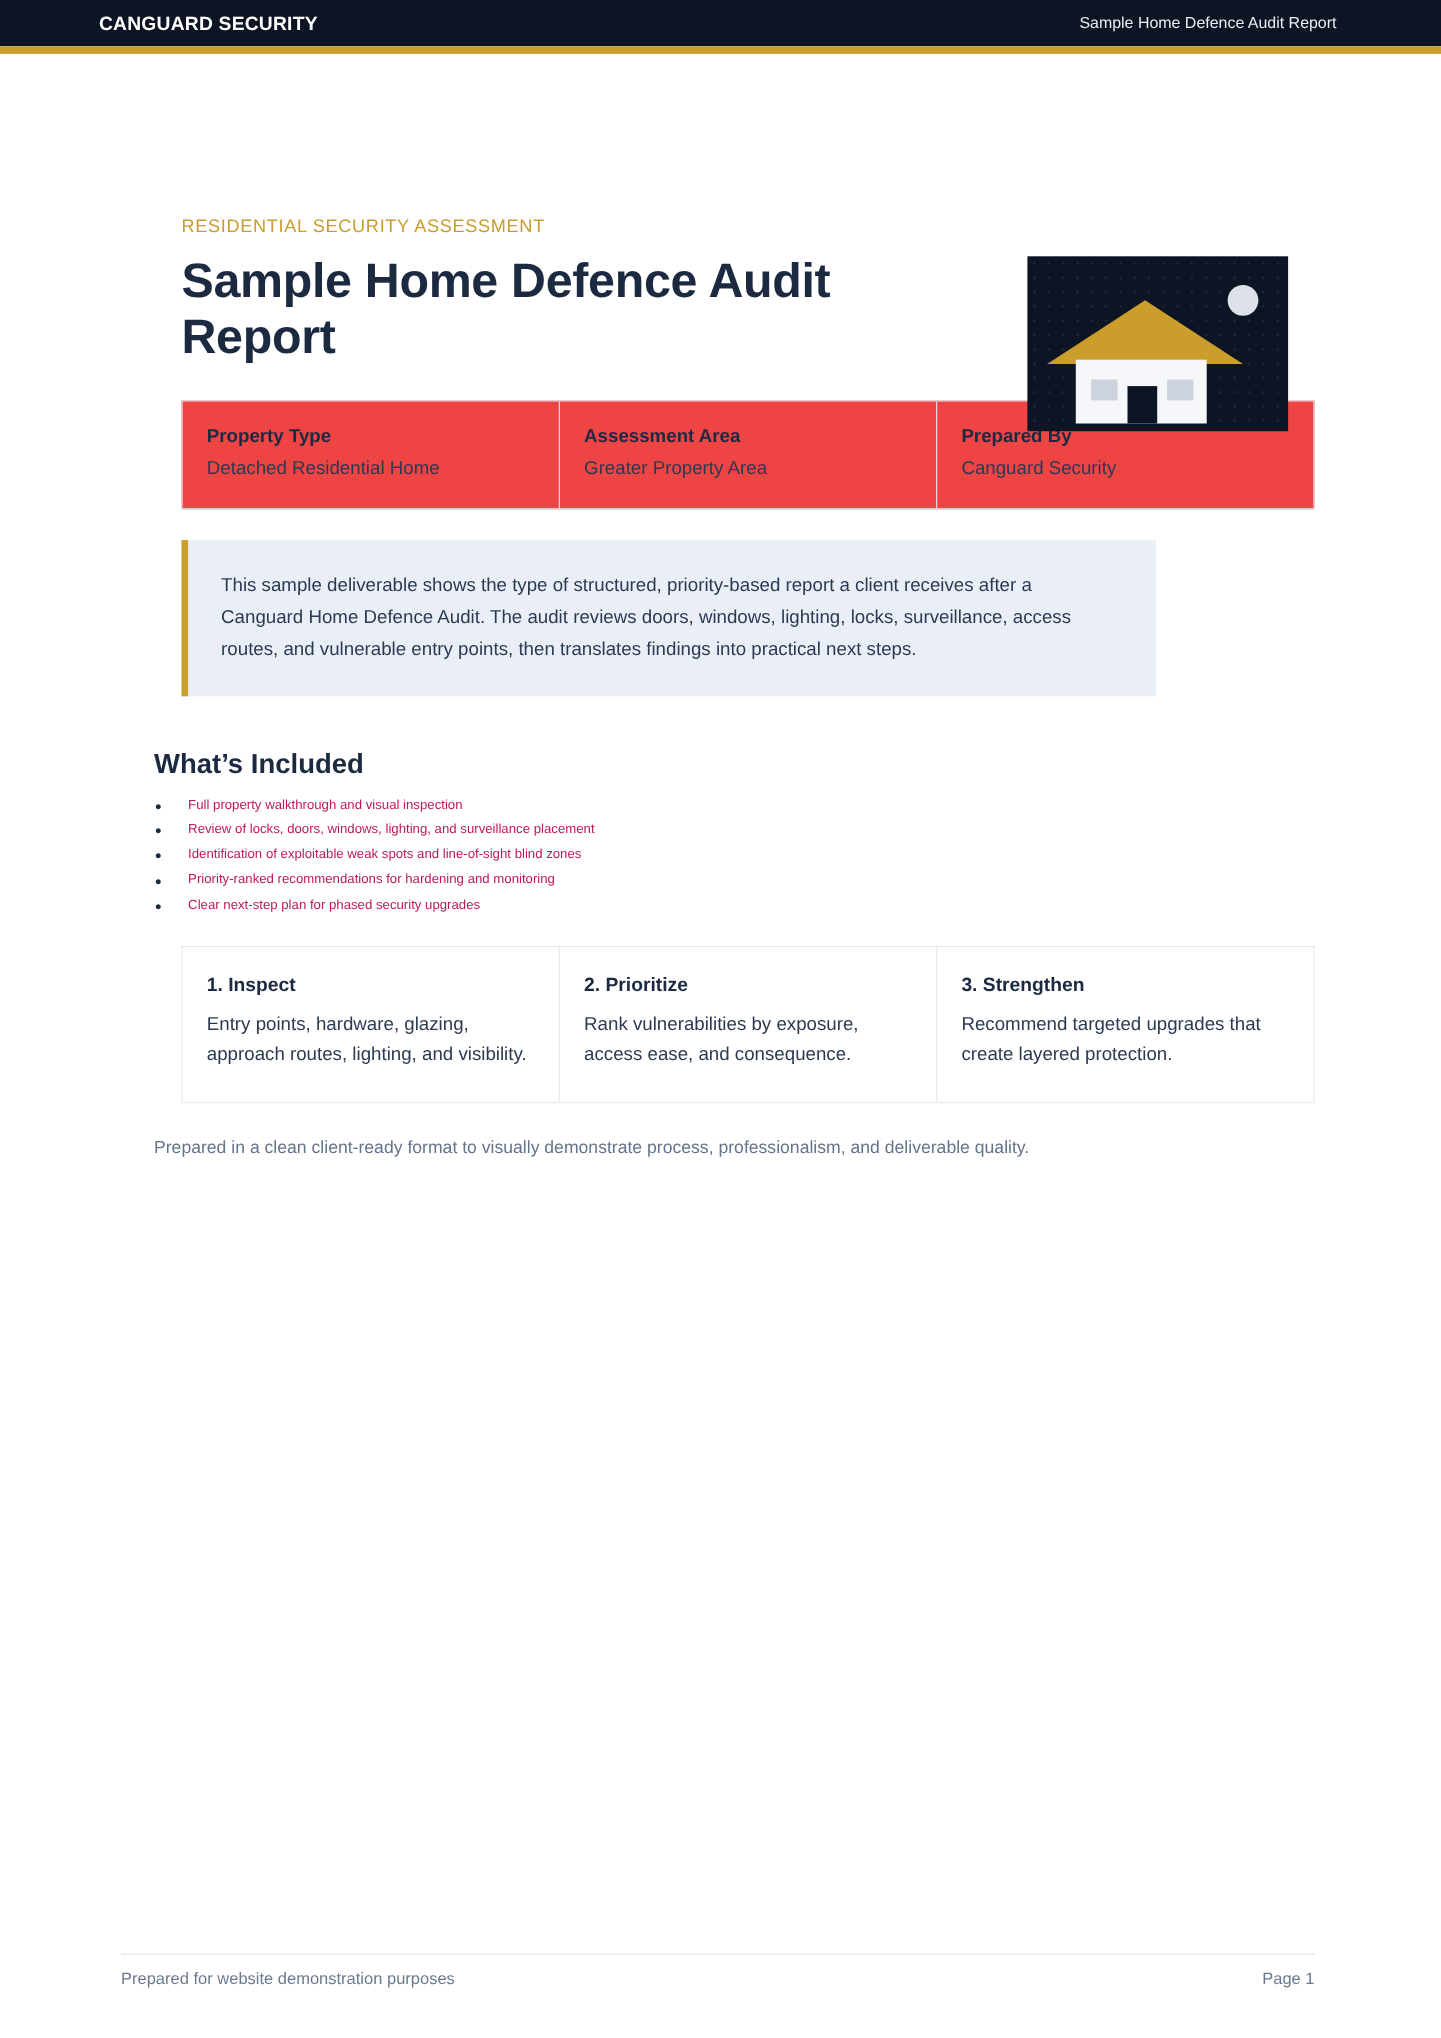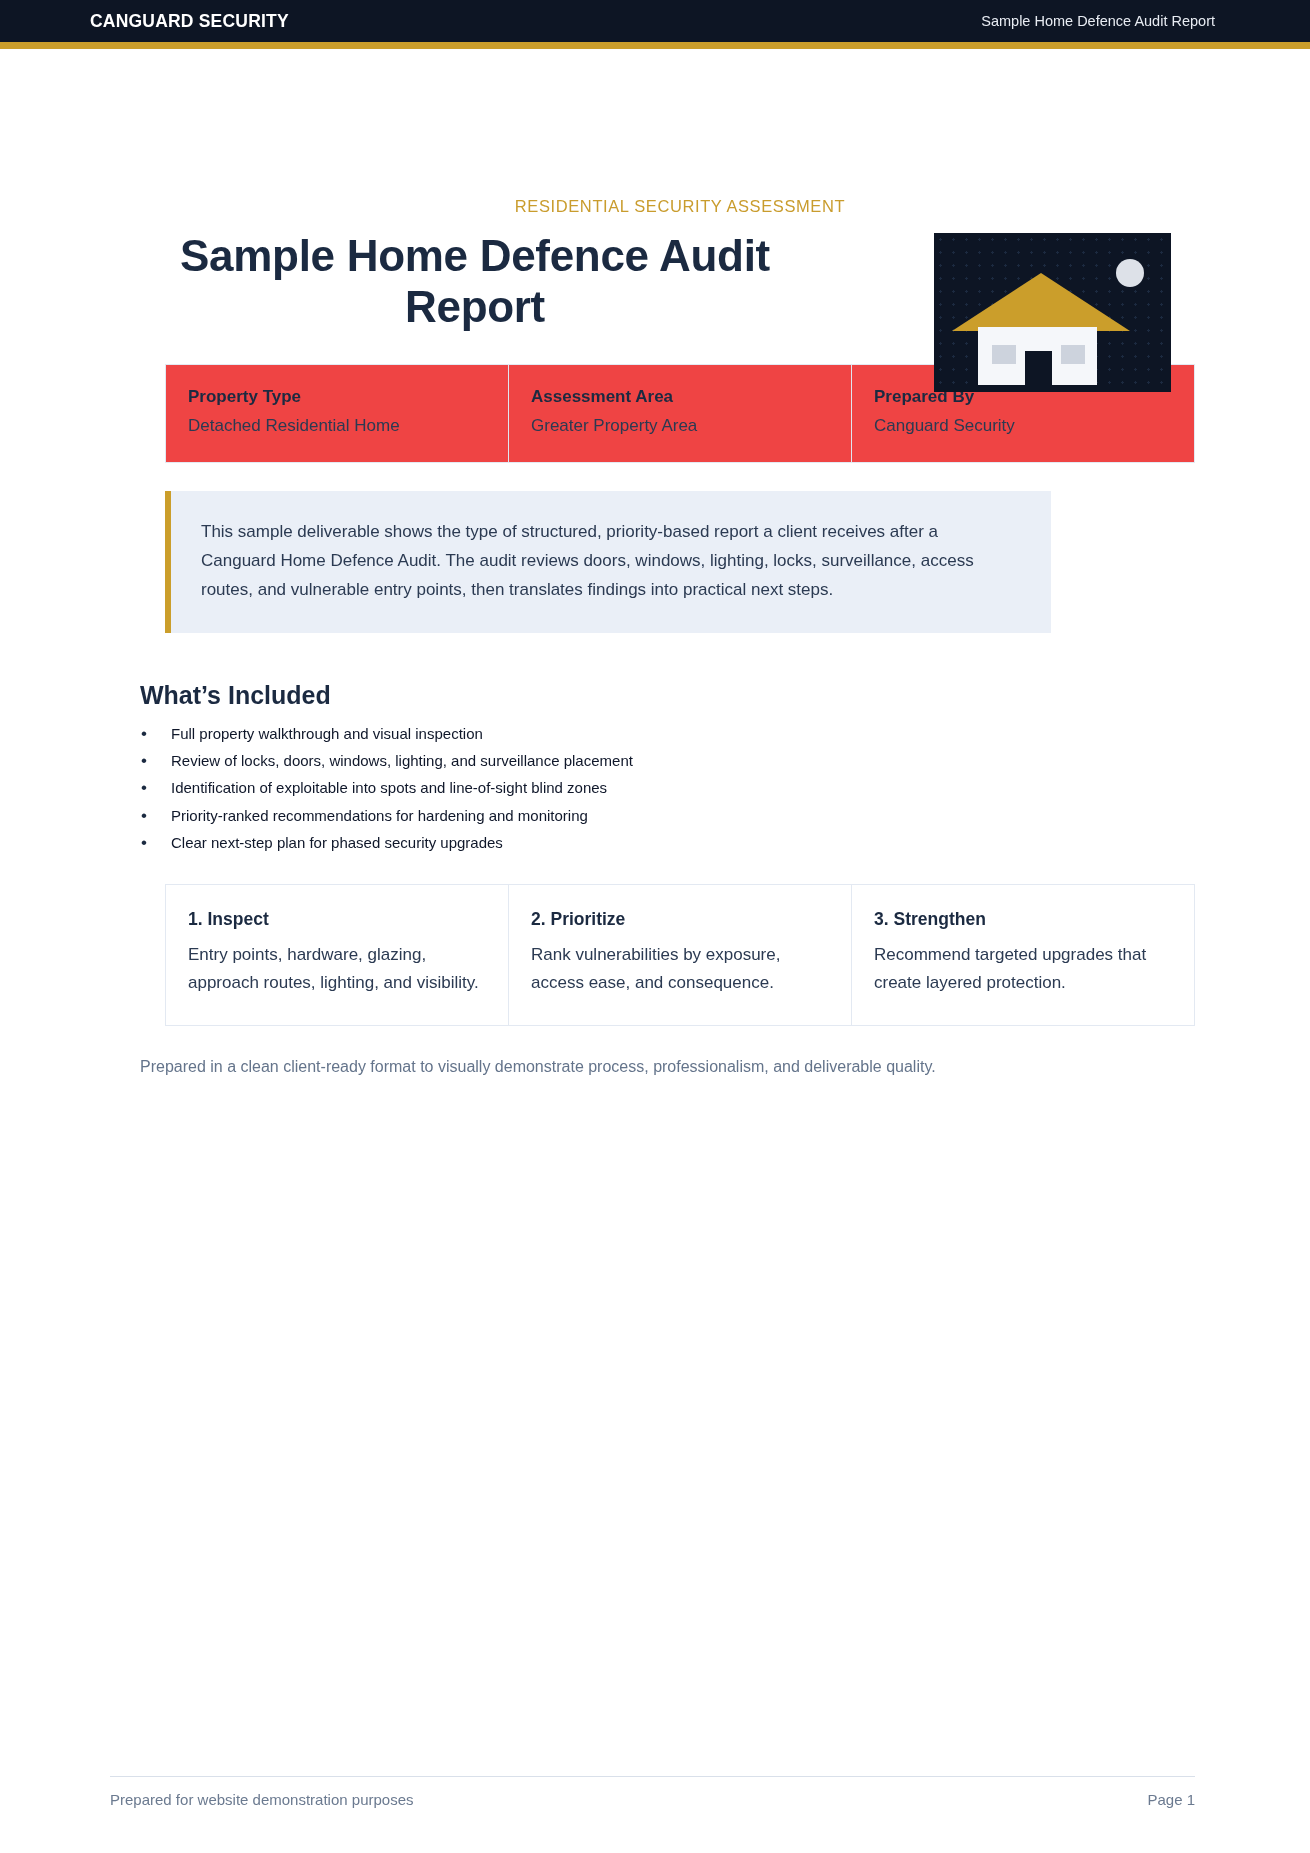--- a/index.html
+++ b/index.html
@@ -61,21 +61,20 @@
     margin: 0 auto;
     width: 1080px;
     padding-left: 25px;
     box-sizing: border-box;
   }
 
   
   .hero {
     position: relative;
     padding-top: 148px;
-    text-align: center;
   }
   .eyebrow {
     color: #c99c2d;
     font-size: 16.5px;
     letter-spacing: 0.6px;
     margin: 0 0 14px 25px;
   }
   .title {
     margin: 0 0 0 25px;
     font-size: 44px;
@@ -203,23 +202,23 @@
     color: #1b2a41;
   }
   ul.bullets {
     list-style: none;
     margin: 0;
     padding: 0;
   }
   ul.bullets li {
     position: relative;
     padding-left: 31px;
-    font-size: 15px;
+    font-size: 12px;
     line-height: 1.56;
-    color: #0f172a;
+    color: #be185d;
     margin-bottom: 4px;
   }
   ul.bullets li::before {
     content: "\2022";
     position: absolute;
     left: 1px;
     top: -1px;
     color: #1b2a41;
     font-size: 17px;
   }
@@ -325,21 +324,21 @@
     </div>
 
     <div class="callout">
       <p>This sample deliverable shows the type of structured, priority-based report a client receives after a Canguard Home Defence Audit. The audit reviews doors, windows, lighting, locks, surveillance, access routes, and vulnerable entry points, then translates findings into practical next steps.</p>
     </div>
 
     <h2 class="section-title">What’s Included</h2>
     <ul class="bullets">
       <li>Full property walkthrough and visual inspection</li>
       <li>Review of locks, doors, windows, lighting, and surveillance placement</li>
-      <li>Identification of exploitable into spots and line-of-sight blind zones</li>
+      <li>Identification of exploitable weak spots and line-of-sight blind zones</li>
       <li>Priority-ranked recommendations for hardening and monitoring</li>
       <li>Clear next-step plan for phased security upgrades</li>
     </ul>
 
     <div class="cards">
       <div class="card">
         <div class="card-title">1. Inspect</div>
         <div class="card-text">Entry points, hardware, glazing, approach routes, lighting, and visibility.</div>
       </div>
       <div class="card">

